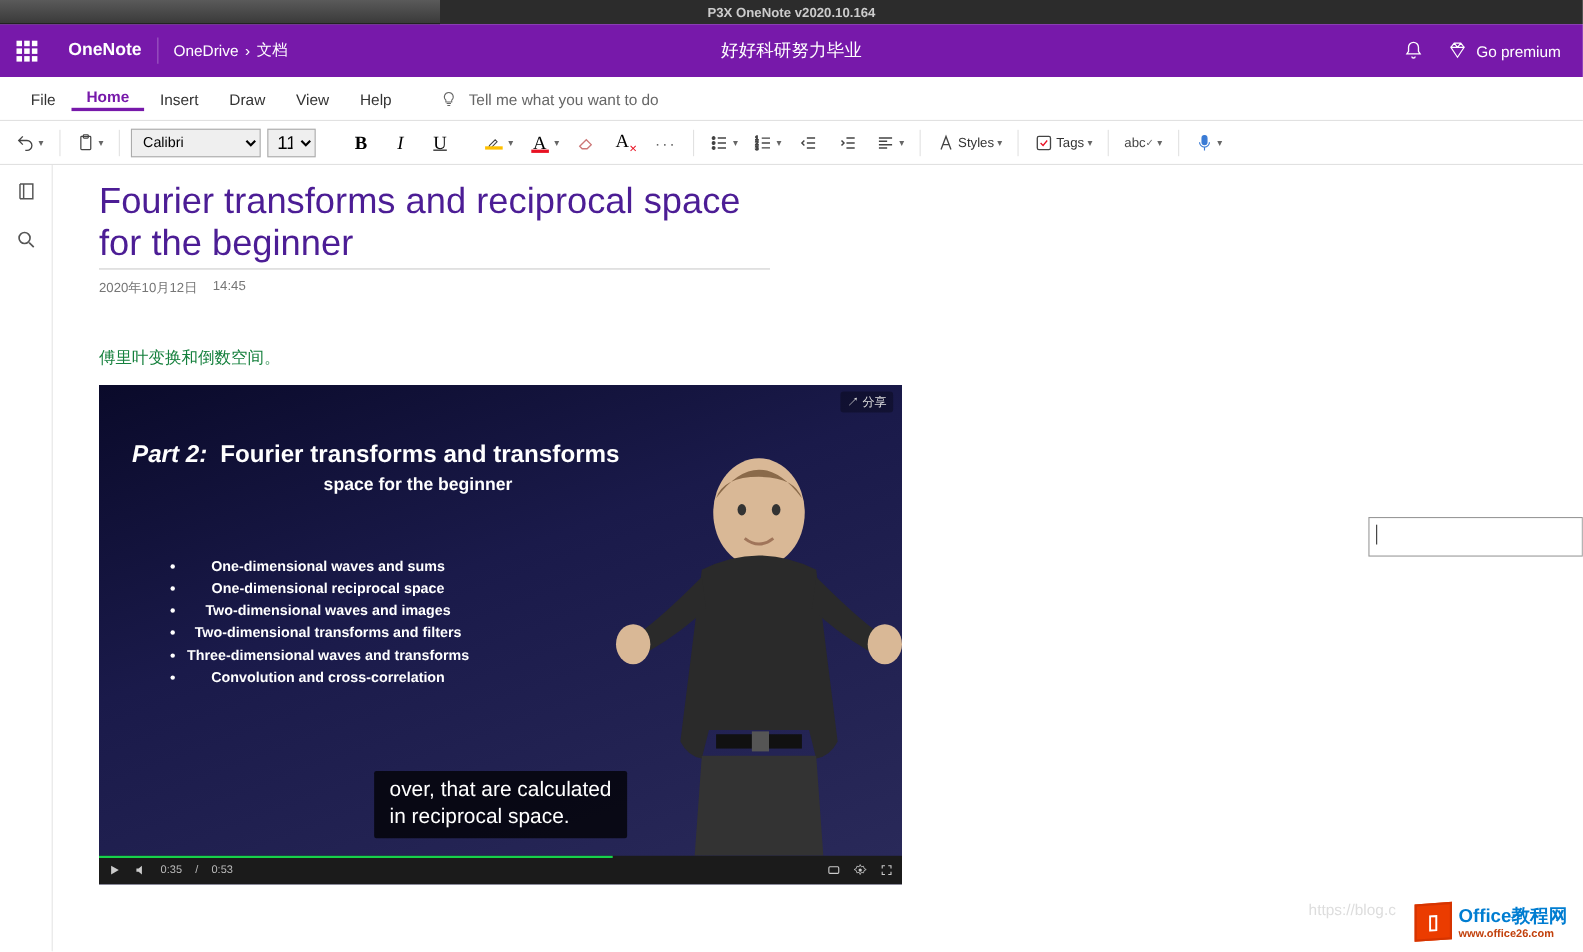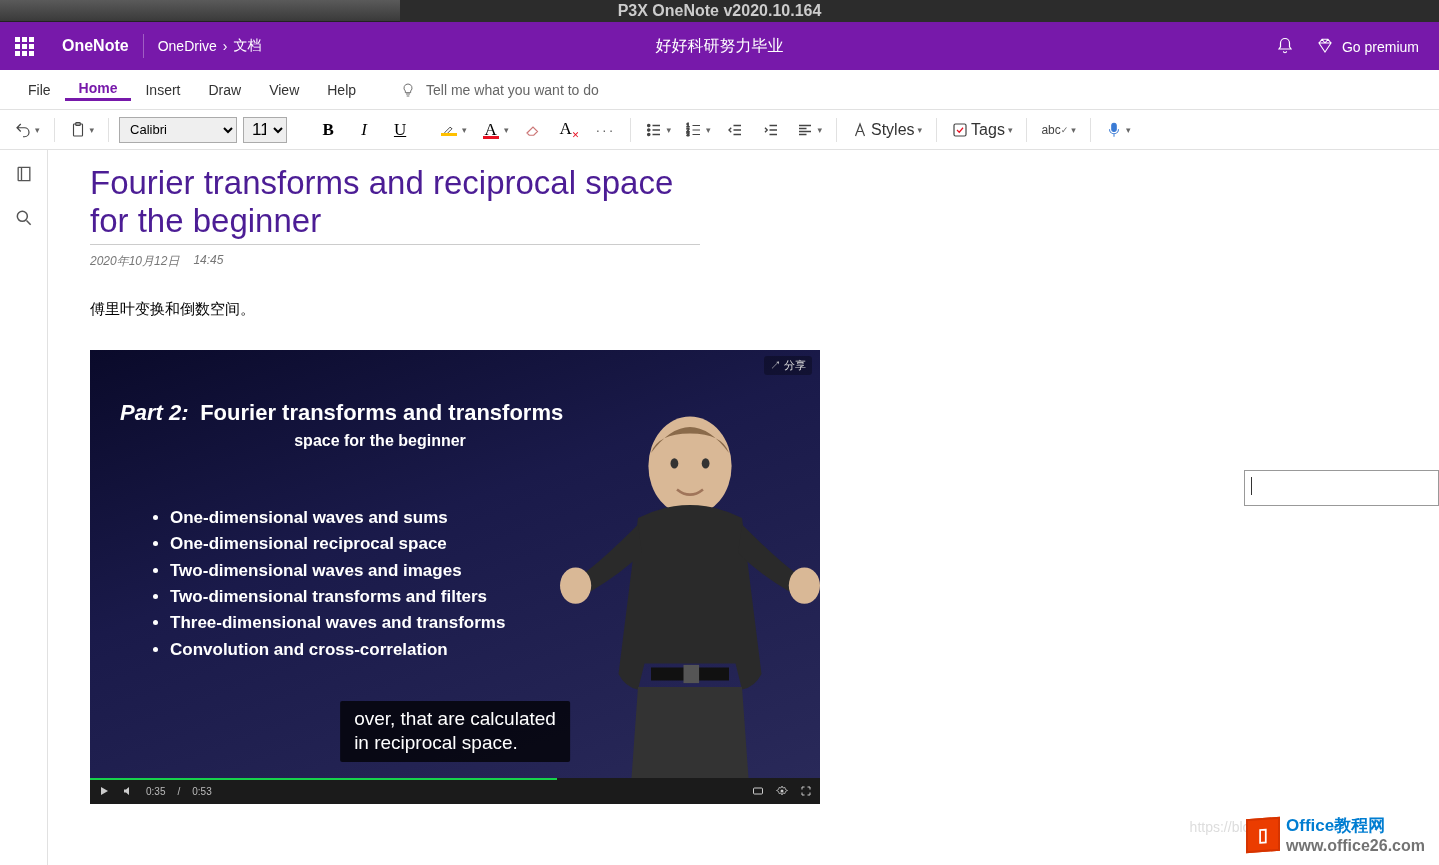--- a/index.html
+++ b/index.html
@@ -1,17 +1,17 @@
 <!DOCTYPE html>
 <html><head>
 <meta charset="utf-8">
 <style>
 * { box-sizing: border-box; margin: 0; padding: 0; }
 body { font-family: "Segoe UI", Arial, sans-serif; font-size: 14px; background: #fff; overflow: hidden; width: 1439px; height: 865px; }
-.window-title-bar { height: 22px; background: #2c2c2c; color: #ccc; display: flex; align-items: center; justify-content: center; font-size: 16px; font-weight: bold; }
+.window-title-bar { height: 22px; background: #2c2c2c; color: #ccc; display: flex; align-items: center; justify-content: center; font-size: 12px; font-weight: bold; }
 .window-title-bar .menu-strip { position: absolute; left: 0; top: 0; height: 22px; width: 400px; background: linear-gradient(#5a5a5a,#3a3a3a); border-bottom:1px solid #222; }
 .header { height: 48px; background: #7719aa; color: #fff; display: flex; align-items: center; }
 .app-launcher { width: 48px; height: 48px; display:flex; align-items:center; justify-content:center; cursor:pointer; }
 .grid9 { display:grid; grid-template-columns:repeat(3,5px); grid-template-rows:repeat(3,5px); gap:2px; }
 .grid9 span { background:#fff; }
 .brand { font-size: 16px; font-weight: 600; padding: 0 14px; border-right: 1px solid rgba(255,255,255,0.3); height: 24px; line-height:24px; }
 .breadcrumb { padding: 0 14px; font-size: 14px; display:flex; align-items:center; gap:6px; }
 .bc-sep { font-size:14px; }
 .notebook-title { position:absolute; left:50%; transform:translateX(-50%); font-size:16px; }
 .header-right { margin-left:auto; display:flex; align-items:center; gap:22px; padding-right:20px; }
@@ -21,56 +21,56 @@
 .menu-tab { padding: 0 14px; height:23px; display:flex; align-items:center; cursor:pointer; font-size:14px; color:#333; }
 .menu-tab.active { border-bottom:3px solid #7719aa; font-weight:600; color:#7719aa; }
 .tell-me { display:flex; align-items:center; gap:10px; color:#666; margin-left:30px; }
 .bulb { width:16px; height:16px; }
 .ribbon { height: 40px; display:flex; align-items:center; gap:6px; padding: 0 10px; border-bottom:1px solid #e1e1e1; }
 .rbtn { height:30px; min-width:30px; display:flex; align-items:center; justify-content:center; cursor:pointer; border-radius:2px; gap:2px; padding:0 4px; }
 .rsep { width:1px; height:24px; background:#e1e1e1; margin:0 4px; }
 .font-select { width:118px; height:26px; border:1px solid #ababab; font-size:13px; padding:0 6px; }
 .size-select { width:44px; height:26px; border:1px solid #ababab; font-size:17px; padding:0 4px; }
 .chev { font-size:9px; color:#666; margin-left:1px; }
-.ribbon-label { font-size:16px; color:#333; }
+.ribbon-label { font-size:12px; color:#333; }
 .letter-btn { font-family: "Times New Roman", serif; font-size:17px; }
 .color-underline { position:relative; }
 .color-underline::after { content:""; position:absolute; left:2px; right:2px; bottom:1px; height:3px; }
 .yellow-ul::after { background:#ffc000; }
 .red-ul::after { background:#e81123; }
 .body-row { display:flex; height: calc(865px - 22px - 48px - 40px - 40px); }
 .left-rail { width:48px; border-right:1px solid #e1e1e1; display:flex; flex-direction:column; align-items:center; padding-top:14px; gap:24px; }
 .rail-icon { width:20px; height:20px; cursor:pointer; color:#444; }
 .page-canvas { flex:1; position:relative; overflow:hidden; background:#fff; }
 .title-block { position:absolute; left:42px; top:14px; width:610px; }
 .page-title { font-size:33px; font-weight:400; color:#4c1d95; line-height:1.15; border-bottom:1px solid #ccc; padding-bottom:4px; }
-.page-meta { color:#767676; font-size:12px; margin-top:8px; display:flex; gap:14px;font-style:italic; }
-.note-text { position:absolute; left:42px; top:150px; font-size:15px; color:#000000; }
+.page-meta { color:#767676; font-size:12px; margin-top:8px; display:flex; gap:14px; }
+.note-text { position:absolute; left:42px; top:166px; font-size:15px; color:#15803d; }
 .video-frame { position:absolute; left:42px; top:200px; width:730px; height:454px; background:linear-gradient(160deg,#0a0a2a 0%,#1a1a4a 40%,#2a2a5a 100%); color:#fff; overflow:hidden; }
 .share-badge { position:absolute; top:6px; right:8px; font-size:11px; color:#ddd; background:rgba(0,0,0,0.3); padding:2px 6px; border-radius:3px; cursor:pointer; }
 .slide-title { position:absolute; top:50px; left:30px; right:250px; font-family:Arial,sans-serif; }
 .part-label { font-style:italic; font-weight:bold; font-size:22px; display:inline; }
 .slide-main { font-weight:bold; font-size:22px; display:inline; }
 .slide-sub { font-weight:bold; font-size:16px; text-align:center; margin-top:6px; margin-left:70px; }
-.slide-bullets { position:absolute; top:155px; left:80px; list-style:disc; font-size:17px; font-weight:600; line-height:1.55; }
+.slide-bullets { position:absolute; top:155px; left:80px; list-style:disc; font-size:13px; font-weight:600; line-height:1.55;text-align:center; }
 .slide-bullets li { margin-bottom:0; }
 .presenter { position:absolute; right:-10px; bottom:26px; width:280px; height:390px; }
 .caption-box { position:absolute; bottom:42px; left:50%; transform:translateX(-50%); background:rgba(0,0,0,0.75); color:#fff; font-size:19px; padding:6px 14px; border-radius:2px; line-height:1.3; }
 .video-controls { position:absolute; bottom:0; left:0; right:0; height:26px; background:#1b1b1b; display:flex; align-items:center; padding:0 8px; gap:12px; color:#bbb; font-size:10px; }
 .video-controls .progress { position:absolute; top:0; left:0; height:2px; background:#17d24b; width:64%; }
 .video-controls .right { margin-left:auto; display:flex; gap:12px; }
 .vc-icon { width:12px; height:12px; cursor:pointer; }
 .floating-note { position:absolute; right:0; top:320px; width:195px; height:36px; border:1px solid #999; background:#fff; padding:6px; }
 .floating-note .cursor { width:1px; height:18px; background:#333; animation:blink 1s infinite; }
 @keyframes blink { 50% { opacity:0; } }
 .watermark-blog { position:absolute; right:170px; bottom:30px; color:#ddd; font-size:14px; }
 .corner-logo { position:absolute; right:14px; bottom:10px; display:flex; align-items:center; gap:6px; }
 .corner-logo .box { width:34px; height:34px; background:#eb3c00; display:flex; align-items:center; justify-content:center; color:#fff; font-weight:bold; font-size:18px; border:2px solid #d63400; transform:skewY(-4deg); }
 .corner-logo .txt1 { color:#007dd1; font-weight:bold; font-size:17px; }
-.corner-logo .txt2 { color:#737373; font-size:16px; font-weight:bold; }
+.corner-logo .txt2 { color:#c2410c; font-size:10px; font-weight:bold; }
 svg { display:block; }
 </style>
 </head>
 <body>
 
 <div class="window-title-bar">
   <div class="menu-strip"></div>
   <span>P3X OneNote v2020.10.164</span>
 </div>
 

